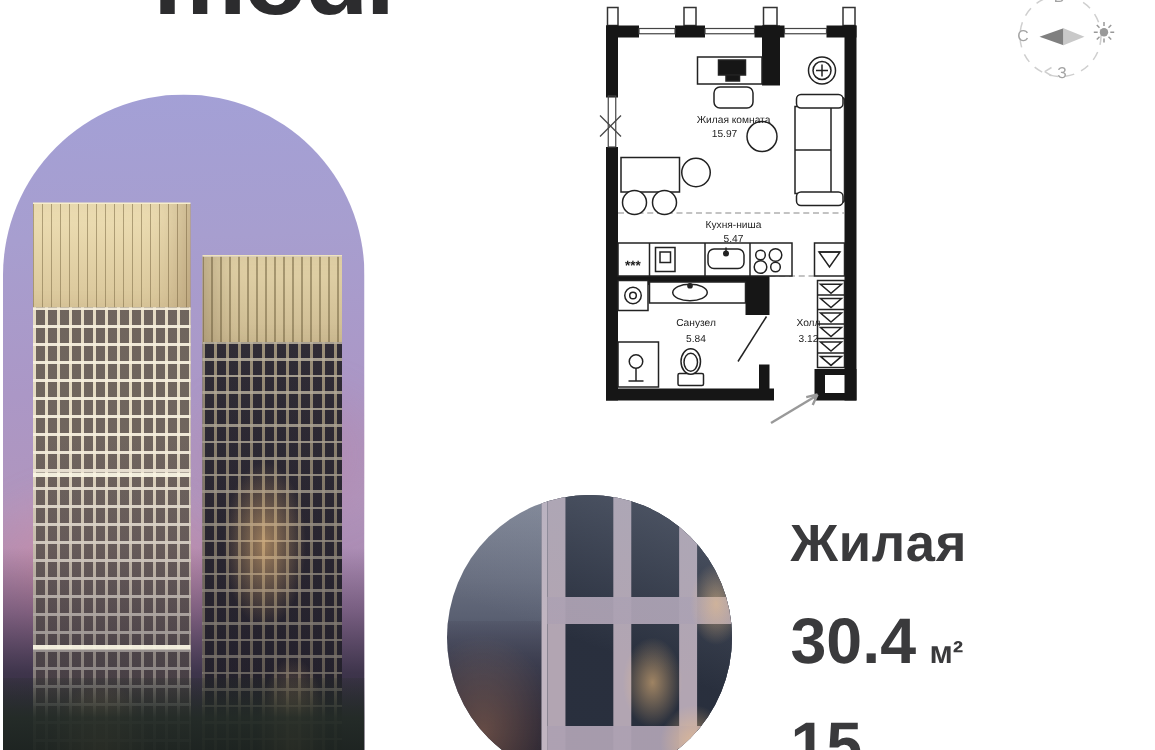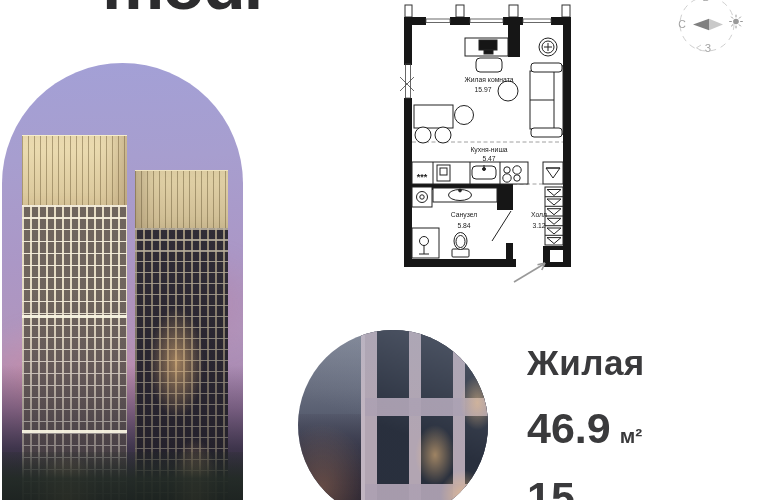--- a/index.html
+++ b/index.html
@@ -292,20 +292,20 @@
       <div class="glow" style="left:50px;top:95px;width:40px;height:60px"></div>
       <div class="glow" style="left:95px;top:45px;width:35px;height:55px"></div>
       <div class="glow" style="left:75px;top:140px;width:45px;height:50px"></div>
     </div>
     <div class="cp-sheen"></div>
   </div>
 
   <div class="info">
     <div class="row row-type">Жилая</div>
     <div class="row row-area">
-      <span class="big">46.9</span><span class="unit">м²</span>
+      <span class="big">30.4</span><span class="unit">м²</span>
     </div>
     <div class="row row-floor">
       <span class="big">15</span><span class="unit">этаж</span>
     </div>
   </div>
 
 </div>
 
 </body></html>

